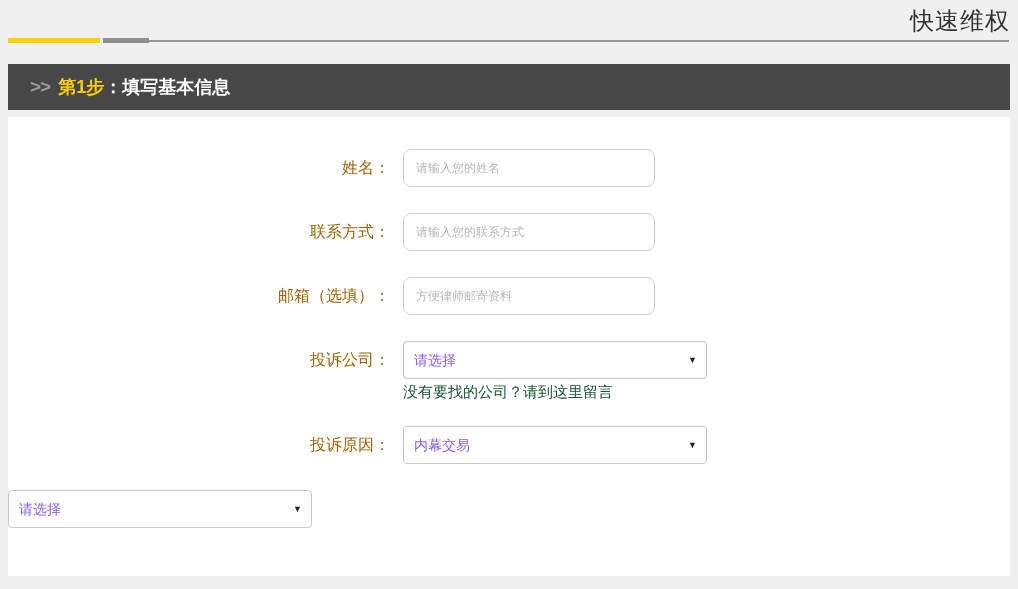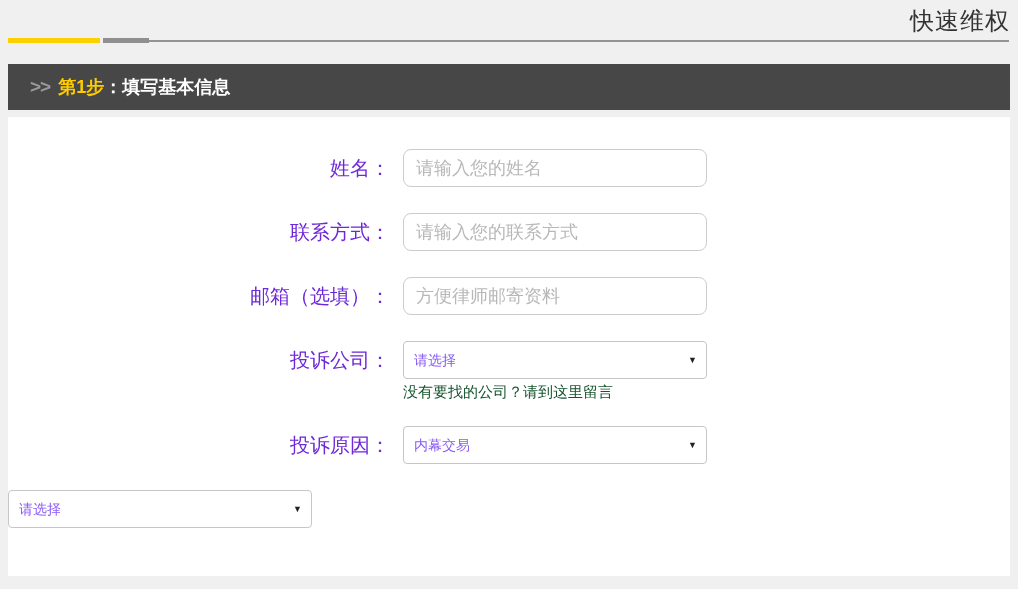--- a/index.html
+++ b/index.html
@@ -77,32 +77,32 @@
   .form-row {
     display: flex;
     align-items: center;
     margin-bottom: 26px;
   }
   .form-row.no-gap { margin-bottom: 0; align-items: flex-end; }
   .row-label {
     width: 395px;
     text-align: right;
     padding-right: 13px;
-    font-size: 20px;
-    color: #6d28d9;
+    font-size: 16px;
+    color: #a16207;
     line-height: 38px;
     white-space: nowrap;
     padding-left: 22px;
   }
   .text-input {
-    width: 304px; height: 38px;
+    width: 252px; height: 38px;
     border: 1px solid #ccc;
     border-radius: 8px;
     padding: 0 12px;
-    font-size: 18px;
+    font-size: 12px;
     color: #333;
     background: #fff;
     outline: none;
     font-family: "Liberation Sans", "DejaVu Sans", sans-serif;
   }
   .text-input::placeholder { color: #b8b8b8; opacity: 1; }
   .select-wrap { position: relative; width: 304px; height: 38px; }
   .select-wrap select {
     width: 100%; height: 100%;
     appearance: none; -webkit-appearance: none; -moz-appearance: none;

